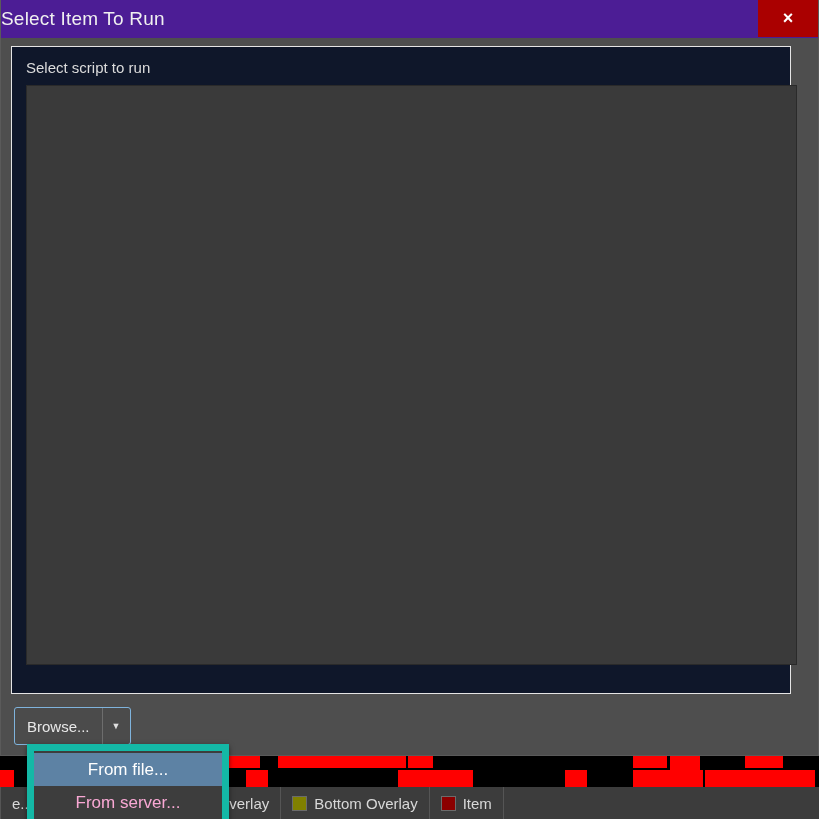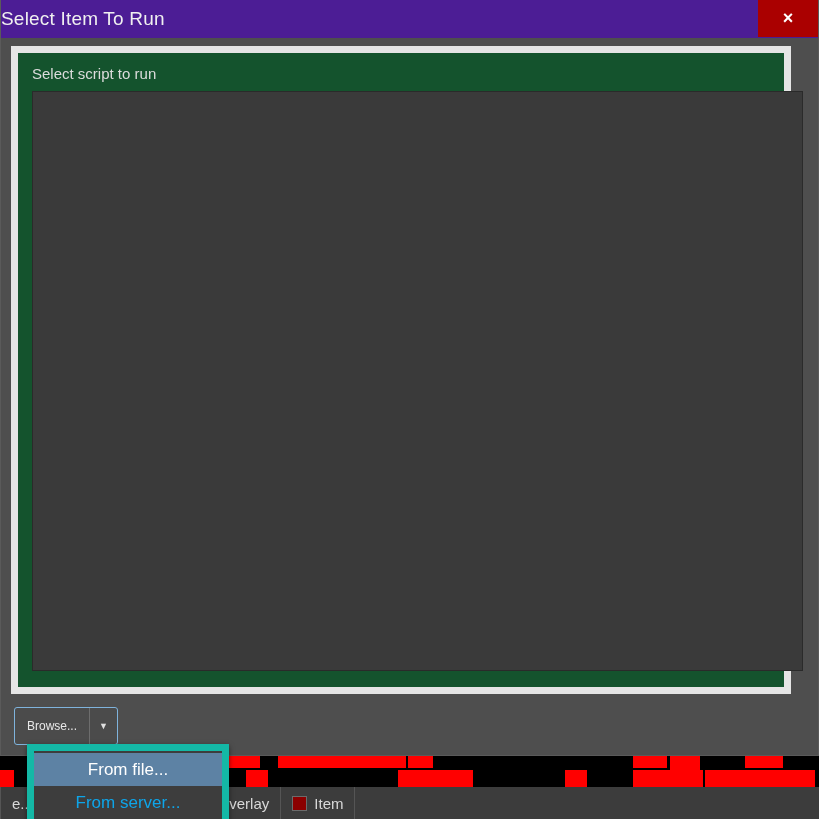--- a/index.html
+++ b/index.html
@@ -110,22 +110,22 @@
     font-weight: bold;
     cursor: pointer;
   }
 
   .dialog-body {
     position: absolute;
     left: 10px;
     top: 46px;
     width: 780px;
     height: 648px;
-    background: #14532d;
-    border: 7px solid #e5e5e5;
+    background: #0f172a;
+    border: 1px solid #e5e5e5;
     padding: 12px 12px 12px 14px;
   }
 
   .field-label {
     color: #dcdcdc;
     font-size: 15px;
     margin-bottom: 9px;
     display: block;
   }
 
@@ -156,21 +156,21 @@
     border: 1px solid #7fb3dc;
     border-radius: 3px;
     overflow: hidden;
     cursor: pointer;
   }
   .split-main {
     display: flex;
     align-items: center;
     padding: 0 12px;
     color: #e8e8e8;
-    font-size: 12px;
+    font-size: 15px;
   }
   .split-arrow {
     width: 28px;
     border-left: 1px solid #6d6d6d;
     display: flex;
     align-items: center;
     justify-content: center;
     color: #e0e0e0;
     font-size: 9px;
   }
@@ -185,21 +185,21 @@
     border: 7px solid #14b8a6;
     padding: 2px 0;
     z-index: 50;
     box-shadow: 0 2px 5px rgba(0,0,0,0.5);
   }
   .menu-item {
     height: 33px;
     display: flex;
     align-items: center;
     justify-content: center;
-    color: #0ea5e9;
+    color: #f9a8d4;
     font-size: 17px;
     cursor: pointer;
   }
   .menu-item.selected {
     background: #5d82a4;
     color: #ffffff;
   }
 </style>
 </head>
 <body>
@@ -233,20 +233,24 @@
           <span>e...</span>
         </div>
         <div class="layer-tab">
           <span>Mechanical 1</span>
         </div>
         <div class="layer-tab">
           <span class="swatch" style="background: rgb(255, 255, 0);"></span>
           <span>Top Overlay</span>
         </div>
         <div class="layer-tab">
+          <span class="swatch" style="background: rgb(128, 128, 0);"></span>
+          <span>Bottom Overlay</span>
+        </div>
+        <div class="layer-tab">
           <span class="swatch" style="background: rgb(139, 0, 0);"></span>
           <span>Item</span>
         </div>
       </div>
 
   </div>
 
   <div class="dialog">
 
     <div class="titlebar">

